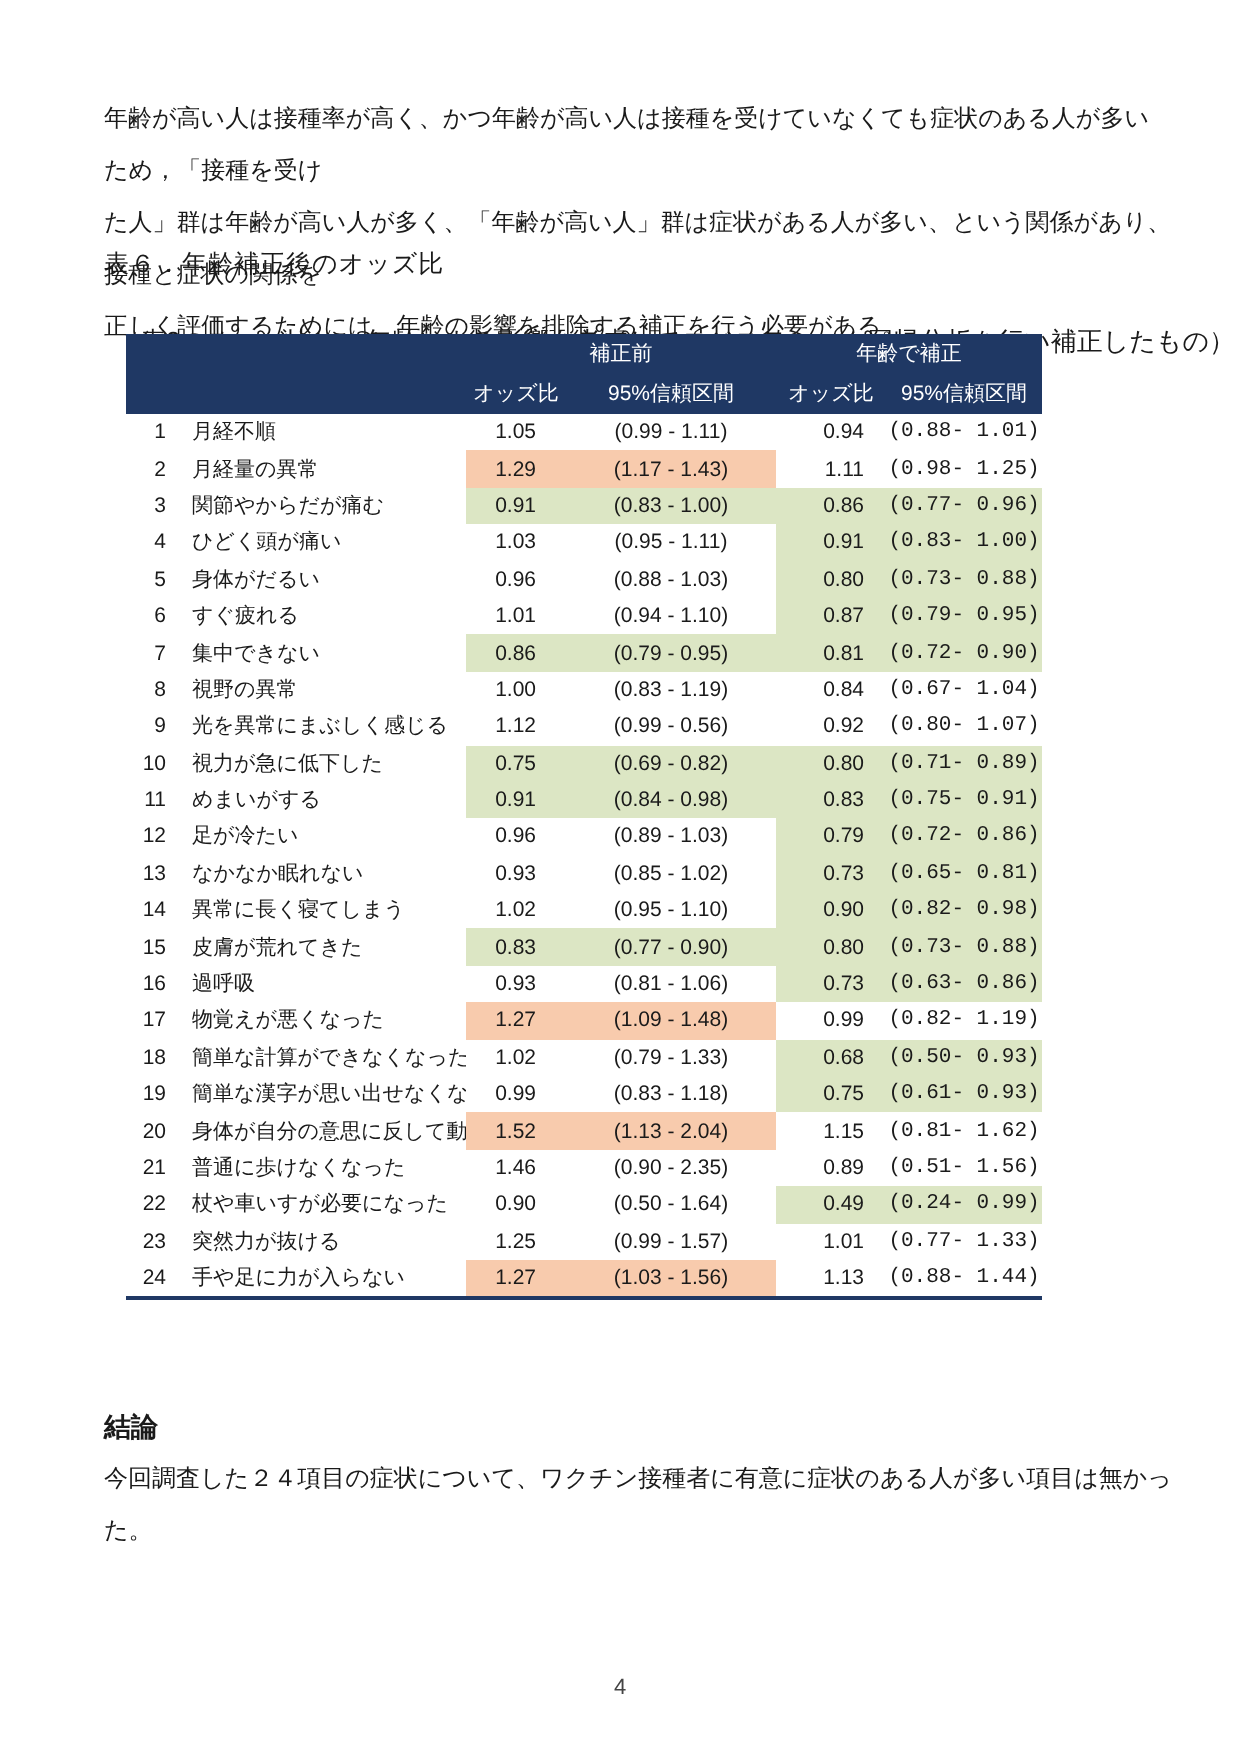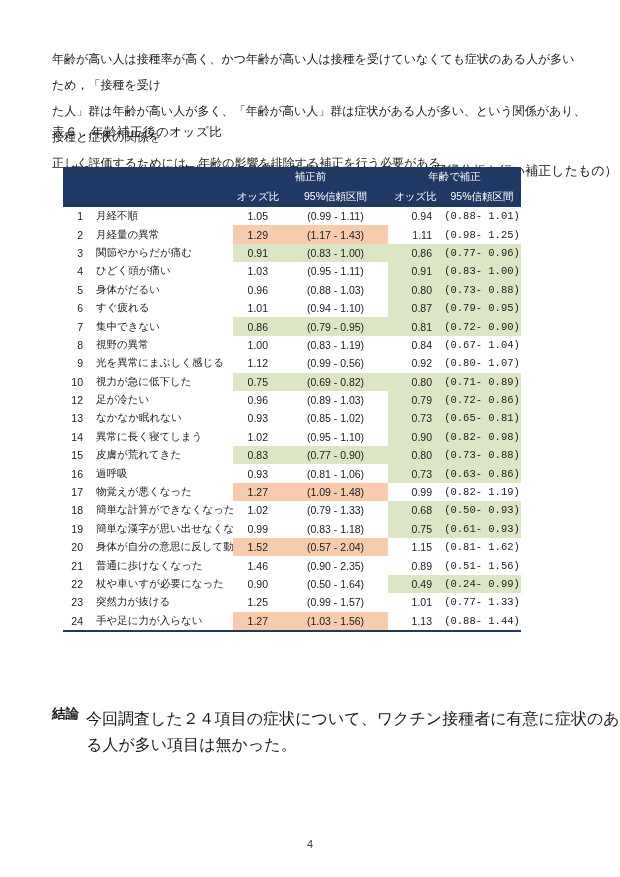--- a/index.html
+++ b/index.html
@@ -57,22 +57,22 @@
   .odds-table td.c-ci      { text-align: center; }
   .odds-table td.c-or2     { text-align: right; padding-right: 11px; }
   .odds-table td.c-ci2     { text-align: center; font-family: Liberation Mono, monospace; }
   .hl-orange { background: var(--hl-orange, #F8CBAD); }
   .hl-green  { background: var(--hl-green,  #DCE6C4); }
   .conclusion-heading {
     position: absolute; top: 705px; left: 52px;
     font-size: 13.5px; font-weight: bold;
   }
   .conclusion-text {
-    position: absolute; top: 706px; left: 52px; width: 534px;
-    font-size: 16px; line-height: 26px; margin-left: 34px;
+    position: absolute; top: 726px; left: 52px; width: 534px;
+    font-size: 12px; line-height: 26px;
   }
   .page-number {
     position: absolute; top: 838px; left: 0; width: 100%;
     text-align: center; font-size: 11px; color: #444;
   }
 </style>
 </head>
 <body>
 
 <div class="intro">
@@ -184,20 +184,28 @@
       </tr>
       <tr>
         <td class="c-no">10</td>
         <td class="c-symptom">視力が急に低下した</td>
         <td class="c-or hl-green">0.75</td>
         <td class="c-ci hl-green">(0.69 -  0.82)</td>
         <td class="c-or2 hl-green">0.80</td>
         <td class="c-ci2 hl-green">(0.71-  0.89)</td>
       </tr>
       <tr>
+        <td class="c-no">11</td>
+        <td class="c-symptom">めまいがする</td>
+        <td class="c-or hl-green">0.91</td>
+        <td class="c-ci hl-green">(0.84 -  0.98)</td>
+        <td class="c-or2 hl-green">0.83</td>
+        <td class="c-ci2 hl-green">(0.75-  0.91)</td>
+      </tr>
+      <tr>
         <td class="c-no">12</td>
         <td class="c-symptom">足が冷たい</td>
         <td class="c-or">0.96</td>
         <td class="c-ci">(0.89 -  1.03)</td>
         <td class="c-or2 hl-green">0.79</td>
         <td class="c-ci2 hl-green">(0.72-  0.86)</td>
       </tr>
       <tr>
         <td class="c-no">13</td>
         <td class="c-symptom">なかなか眠れない</td>
@@ -251,21 +259,21 @@
         <td class="c-symptom">簡単な漢字が思い出せなくなった</td>
         <td class="c-or">0.99</td>
         <td class="c-ci">(0.83 -  1.18)</td>
         <td class="c-or2 hl-green">0.75</td>
         <td class="c-ci2 hl-green">(0.61-  0.93)</td>
       </tr>
       <tr>
         <td class="c-no">20</td>
         <td class="c-symptom">身体が自分の意思に反して動く</td>
         <td class="c-or hl-orange">1.52</td>
-        <td class="c-ci hl-orange">(0.57 -  2.04)</td>
+        <td class="c-ci hl-orange">(1.13 -  2.04)</td>
         <td class="c-or2">1.15</td>
         <td class="c-ci2">(0.81-  1.62)</td>
       </tr>
       <tr>
         <td class="c-no">21</td>
         <td class="c-symptom">普通に歩けなくなった</td>
         <td class="c-or">1.46</td>
         <td class="c-ci">(0.90 -  2.35)</td>
         <td class="c-or2">0.89</td>
         <td class="c-ci2">(0.51-  1.56)</td>

